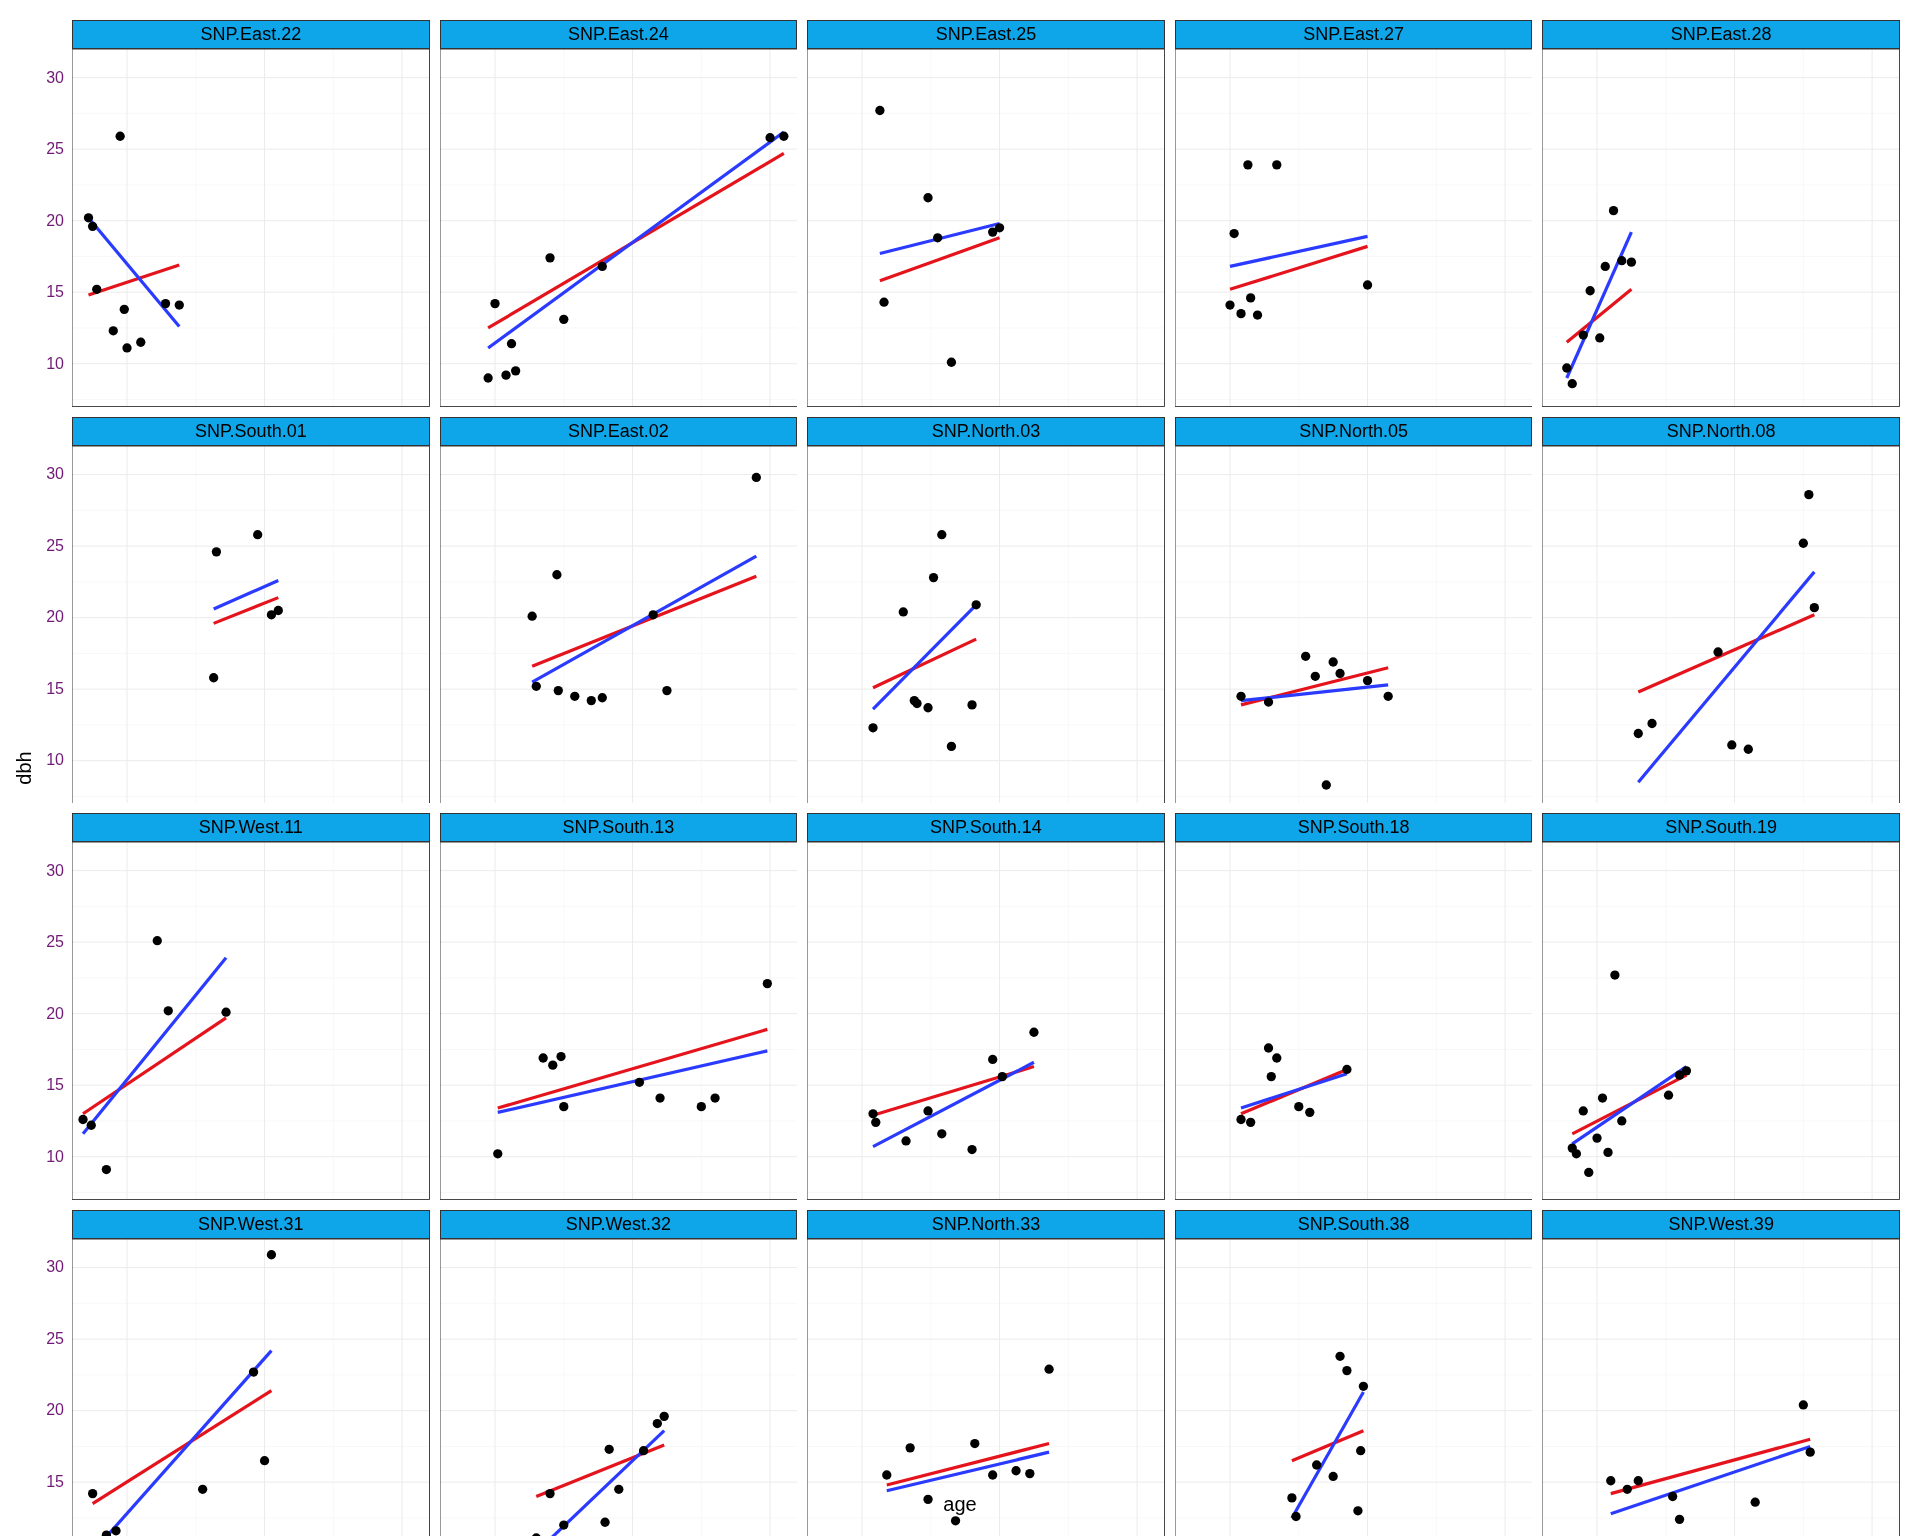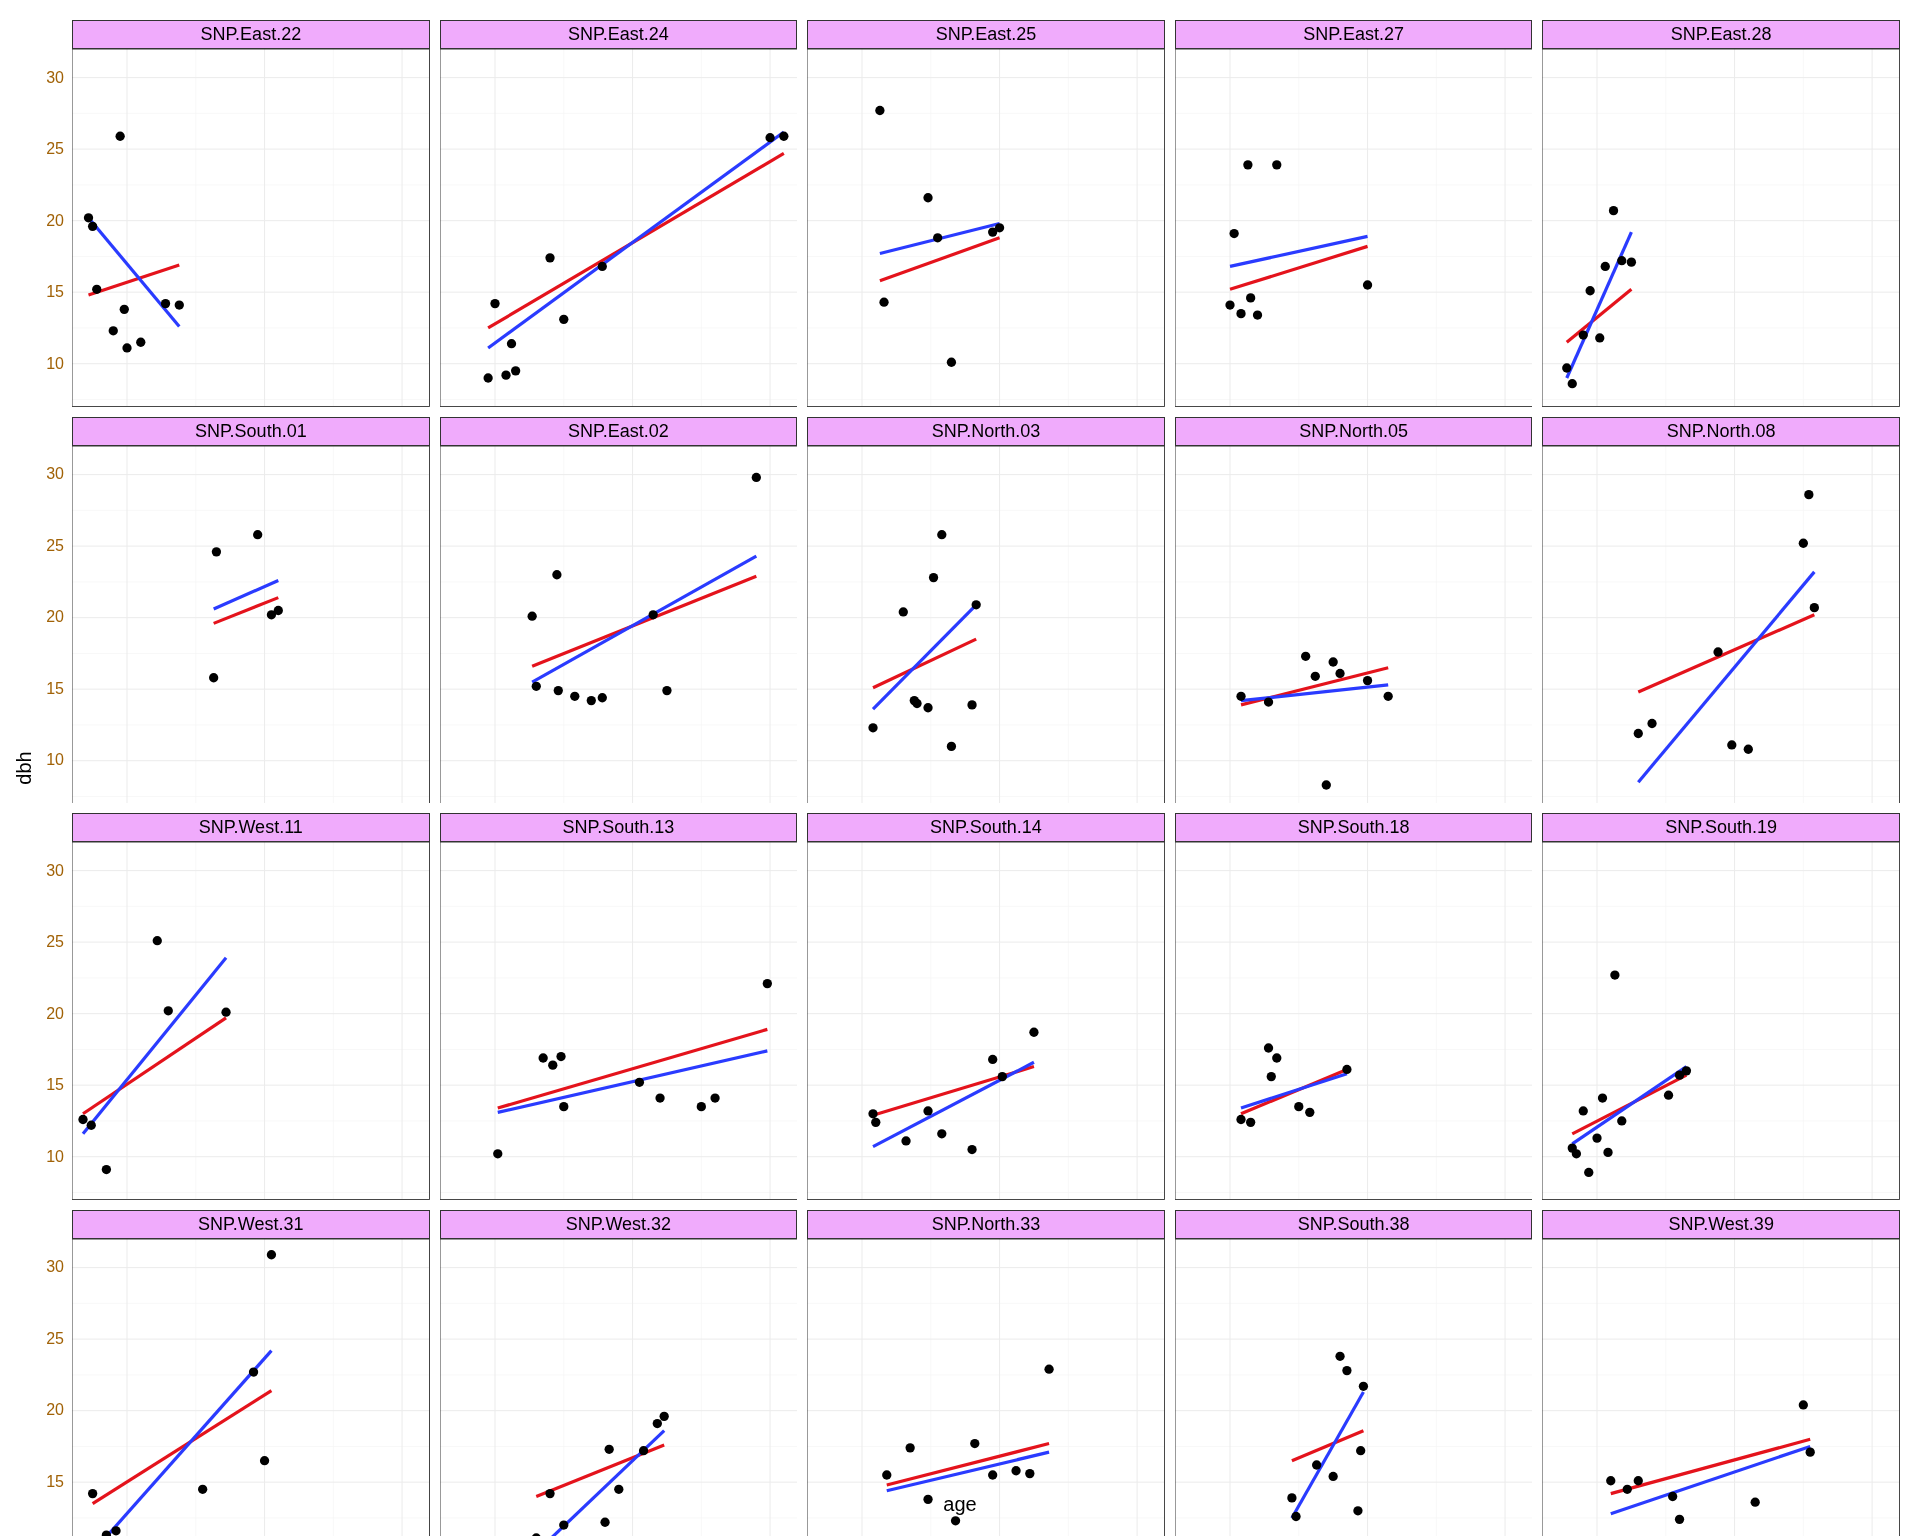--- a/index.html
+++ b/index.html
@@ -38,21 +38,21 @@
     gap: 10px;
     width: 100%;
     height: 100%;
   }
   .facet {
     display: flex;
     flex-direction: column;
     position: relative;
   }
   .strip {
-    background: #f0abfc;
+    background: #0ea5e9;
     border: 1px solid #333;
     text-align: center;
     font-size: 18px;
     padding: 3px 0;
     box-sizing: border-box;
   }
   .panel-area {
     flex: 1;
     position: relative;
   }
@@ -78,21 +78,21 @@
     fill: none;
   }
   .line-red {
     stroke: #e4131c;
     stroke-width: 3.2;
     fill: none;
   }
   .tick-x, .tick-y {
     position: absolute;
     font-size: 16px;
-    color: #a16207;
+    color: #701a75;
   }
   .tick-y { text-align: right; width: 40px; }
   .y-tick-col {
     position: absolute;
     width: 44px;
     left: -48px;
     top: 0;
     bottom: 0;
   }
 </style>

